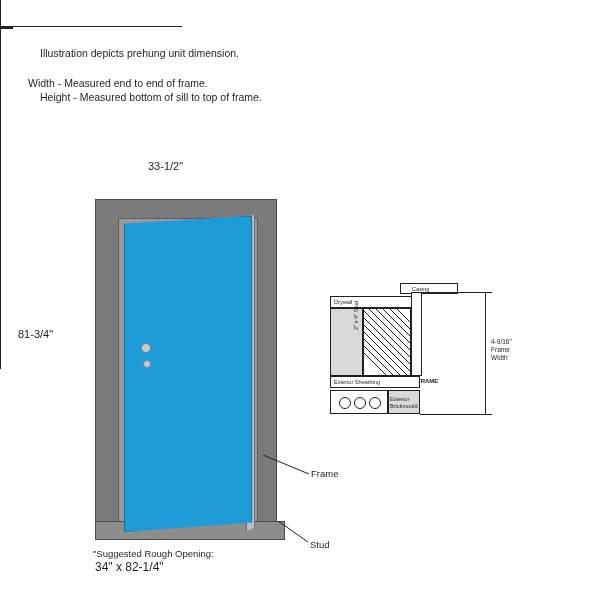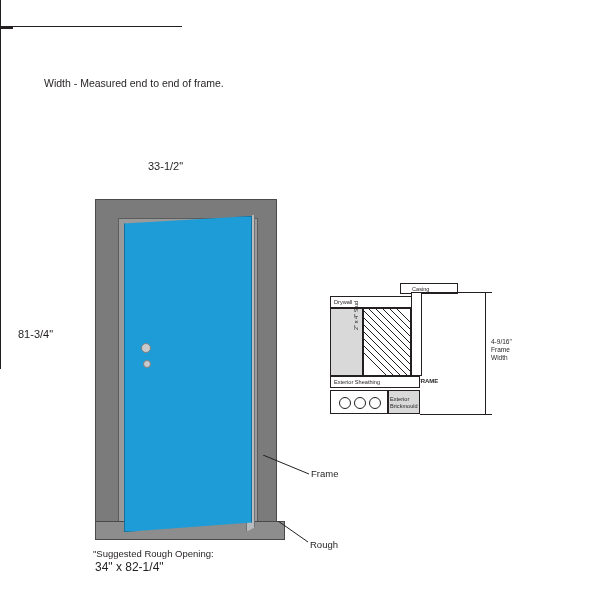--- a/index.html
+++ b/index.html
@@ -22,21 +22,21 @@
 
   
   .note {
     position: absolute;
     font-size: 10.5px;
     line-height: 14.5px;
     color: #231f20;
     white-space: nowrap;
   }
   #note-title { left: 40px; top: 46px; }
-  #note-width { left: 44px; top: 76px; }
+  #note-width { left: 28px; top: 76px; }
   #note-height { left: 40px; top: 90px; }
   #note-depth { left: 40px; top: 104px; }
 
   
   #dim-top-line { left: 95px; top: 180px; width: 182px; height: 1px; background: #231f20; }
   #dim-top-tick-l { left: 95px; top: 174px; width: 1px; height: 13px; background: #231f20; }
   #dim-top-tick-r { left: 277px; top: 174px; width: 1px; height: 13px; background: #231f20; }
   #dim-top-label {
     position: absolute; left: 148px; top: 160px;
     font-size: 11px; color: #231f20; white-space: nowrap;
@@ -214,21 +214,23 @@
   #d-dim-tick-b { left: 154px; top: 136px; width: 13px; height: 1px; background:#231f20; }
   #d-dim-ext-t { left: 97px; top: 14px; width: 63px; height: 1px; background:#231f20; }
   #d-dim-ext-b { left: 95px; top: 136px; width: 65px; height: 1px; background:#231f20; }
   #d-dim-label { left: 166px; top: 60px; font-size: 6.5px; line-height: 8px; }
 </style>
 </head>
 <body>
 
 <div id="stage">
 
+  <div class="note" id="note-title">Illustration depicts prehung unit dimension.</div>
   <div class="note" id="note-width">Width - Measured end to end of frame.</div>
+  <div class="note" id="note-height">Height - Measured bottom of sill to top of frame.</div>
 
   <div id="dim-top-tick-l"></div>
   <div id="dim-top-tick-r"></div>
   <div id="dim-top-line"></div>
   <div id="dim-top-label">33-1/2"</div>
 
   <div id="dim-left-tick-t"></div>
   <div id="dim-left-tick-b"></div>
   <div id="dim-left-line"></div>
   <div id="dim-left-label">81-3/4"</div>
@@ -246,21 +248,21 @@
       <polyline points="0,0 46,19" fill="none" stroke="#231f20" stroke-width="1"></polyline>
     </svg>
   </div>
   <div id="label-frame">Frame</div>
 
   <div id="lead-sill">
     <svg width="30" height="24" viewBox="0 0 30 24">
       <polyline points="0,0 30,21" fill="none" stroke="#231f20" stroke-width="1"></polyline>
     </svg>
   </div>
-  <div id="label-sill">Rough</div>
+  <div id="label-sill">Stud</div>
 
   <div id="rough-line1">"Suggested Rough Opening:</div>
   <div id="rough-line2">34" x 82-1/4"</div>
 
   <div id="detail">
 
     <div class="d-box" id="casing-box"></div>
     <div class="d-text" id="casing-label">Casing</div>
 
     <div class="d-box" id="drywall-box"></div>

